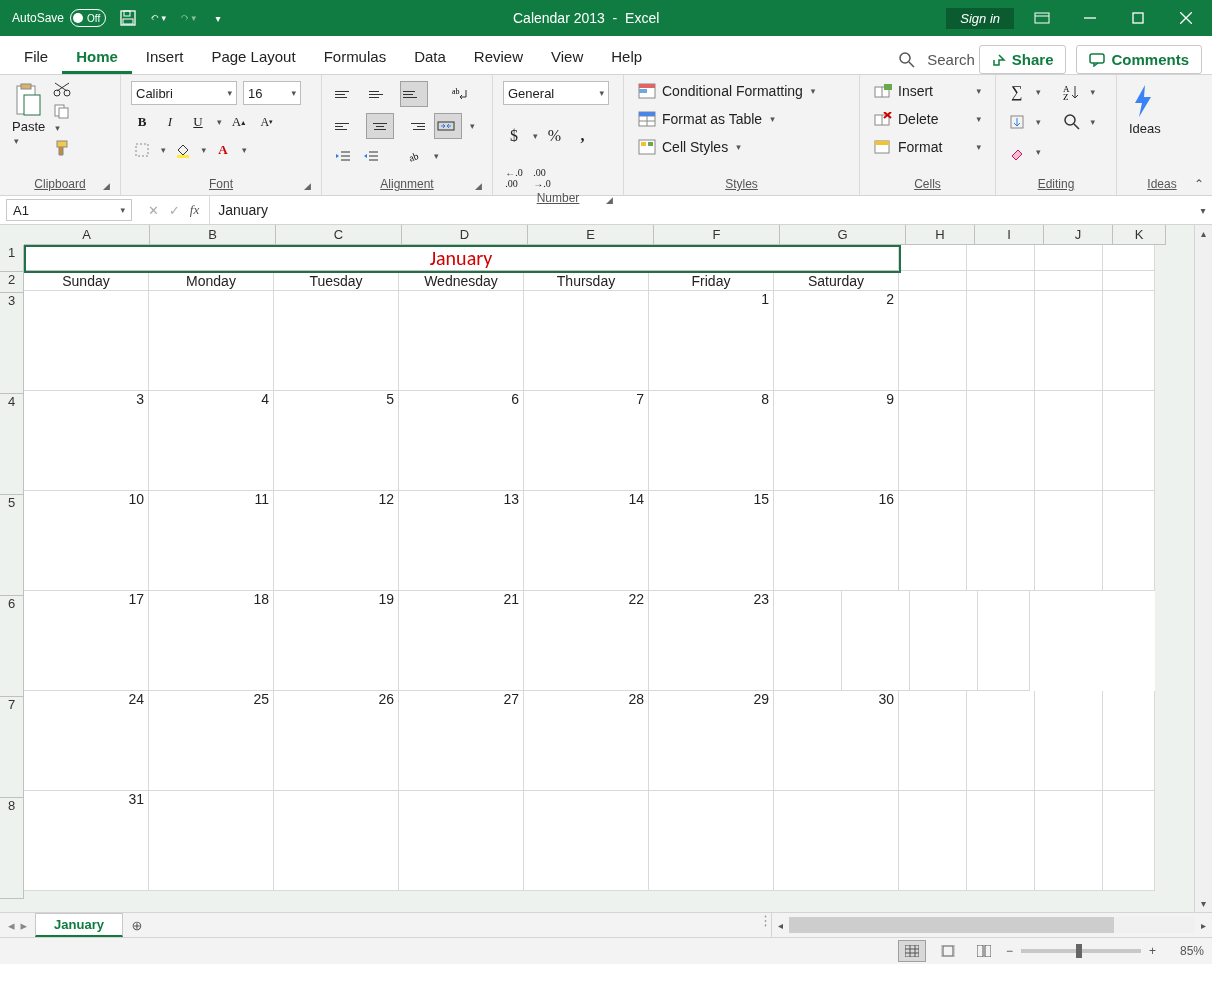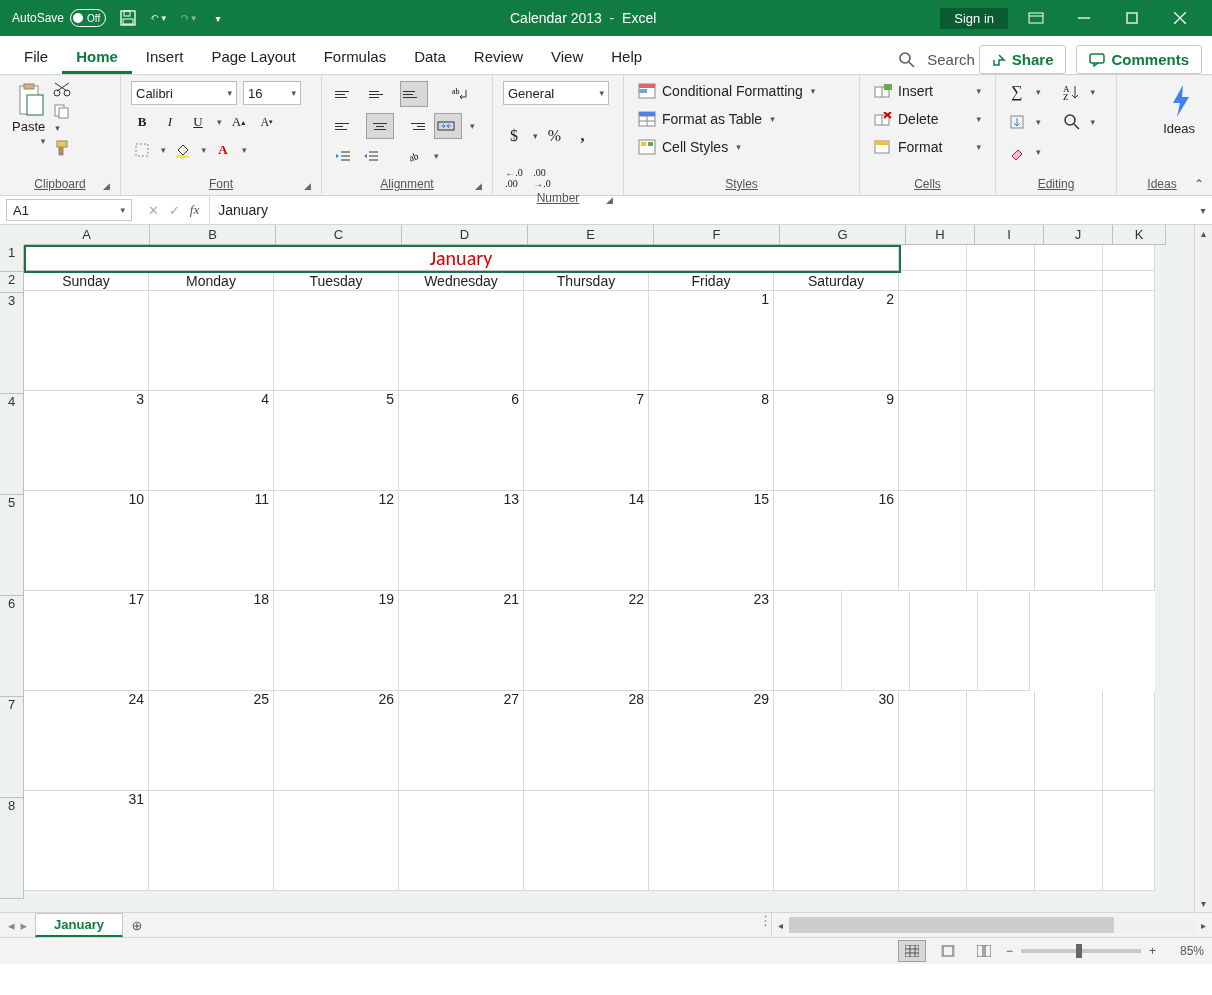--- a/index.html
+++ b/index.html
@@ -5,40 +5,40 @@
 html,body{margin:0;padding:0;font-family:"Segoe UI",Arial,sans-serif;font-size:13px;color:#222;background:#fff;width:1212px;height:995px;overflow:hidden;}
 
 .titlebar{height:36px;background:#107c41;display:flex;align-items:center;color:#fff;}
 .titlebar .left{display:flex;align-items:center;gap:14px;padding-left:12px;}
 .autosave{display:flex;align-items:center;gap:6px;font-size:12px;}
 .toggle{width:34px;height:16px;border:1px solid #fff;border-radius:10px;position:relative;display:flex;align-items:center;}
 .toggle .knob{width:10px;height:10px;background:#fff;border-radius:50%;margin-left:2px;}
 .toggle .off{font-size:10px;color:#fff;margin-left:4px;}
 .qat-ico{width:16px;height:16px;display:flex;align-items:center;justify-content:center;}
 .titlebar .center{flex:1;text-align:center;font-size:14px;}
-.titlebar .right{display:flex;align-items:center;padding-right:12px;gap:8px;}
+.titlebar .right{display:flex;align-items:center;padding-right:6px;gap:8px;font-style:italic;}
 .signin{background:#0a5c30;padding:3px 14px;font-size:13px;}
 .winbtn{width:40px;height:36px;display:flex;align-items:center;justify-content:center;}
 
 
 .tabs{height:38px;background:#fff;border-bottom:1px solid #d4d4d4;display:flex;align-items:flex-end;padding:0 10px;gap:0;}
 .tab{padding:8px 14px 9px;font-size:15px;color:#222;cursor:pointer;}
 .tab.active{color:#0f7b3f;border-bottom:3px solid #0f7b3f;font-weight:600;padding-bottom:6px;}
 .tabs .flex{flex:1;}
 .searchbox{display:flex;align-items:center;gap:12px;padding:6px 4px;color:#555;font-size:15px;}
 .sharebox{display:flex;gap:10px;margin-left:auto;align-items:center;}
 .pillbtn{border:1px solid #c8c8c8;border-radius:3px;padding:5px 12px;display:flex;align-items:center;gap:6px;color:#0f7b3f;font-size:15px;font-weight:600;}
 
 
 .ribbon{height:120px;background:#f3f3f3;border-bottom:1px solid #d4d4d4;display:flex;position:relative;}
 .group{border-right:1px solid #dadada;padding:6px 10px 2px;display:flex;flex-direction:column;justify-content:space-between;}
 .group .glabel{text-align:center;font-size:12px;color:#555;padding:2px 0;position:relative;text-decoration:underline;}
 .group .glabel .dialoglaunch{position:absolute;right:0;bottom:2px;font-size:9px;color:#666;}
 .grow{display:flex;gap:6px;align-items:center;}
-.btn-lg{display:flex;flex-direction:column;align-items:flex-end;gap:2px;font-size:13px;color:#222;padding:2px;}
+.btn-lg{display:flex;flex-direction:column;align-items:flex-start;gap:2px;font-size:13px;color:#222;padding:2px;}
 .combo{border:1px solid #bdbdbd;background:#fff;height:22px;display:flex;align-items:center;padding:0 4px;font-size:13px;}
 .combo .dd{margin-left:auto;font-size:9px;color:#555;}
 .smallbtn{width:22px;height:22px;display:flex;align-items:center;justify-content:center;font-family:"Times New Roman",serif;}
 .align-btn{width:22px;height:20px;border:1px solid transparent;display:flex;flex-direction:column;justify-content:center;gap:2px;padding:2px;}
 .align-btn.sel{background:#d8d8d8;border:1px solid #a0a0a0;}
 .aline{height:1px;background:#333;}
 .ribbtn{display:flex;align-items:center;gap:6px;font-size:14px;padding:2px 4px;}
 .chev{font-size:9px;color:#555;margin-left:2px;}
 .collapse-caret{position:absolute;right:8px;bottom:4px;font-size:12px;color:#555;}
 

